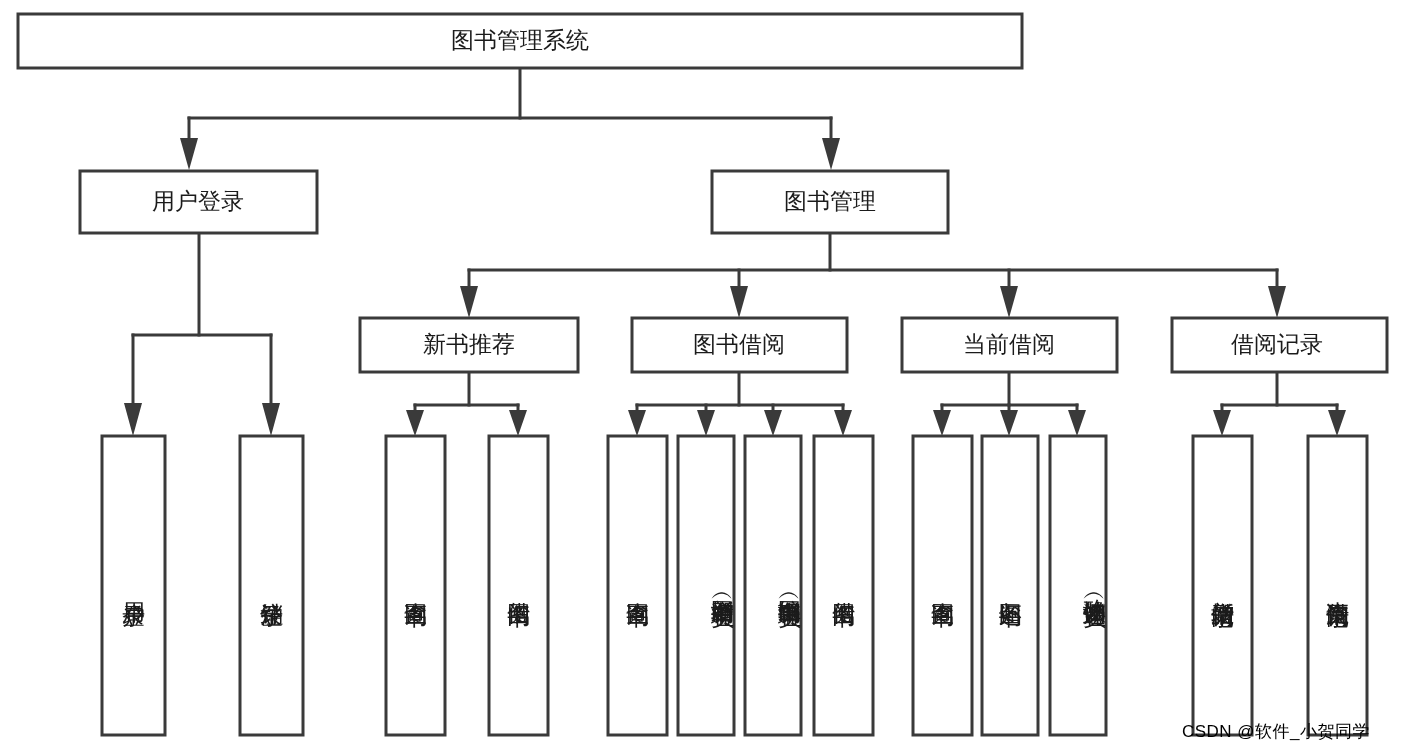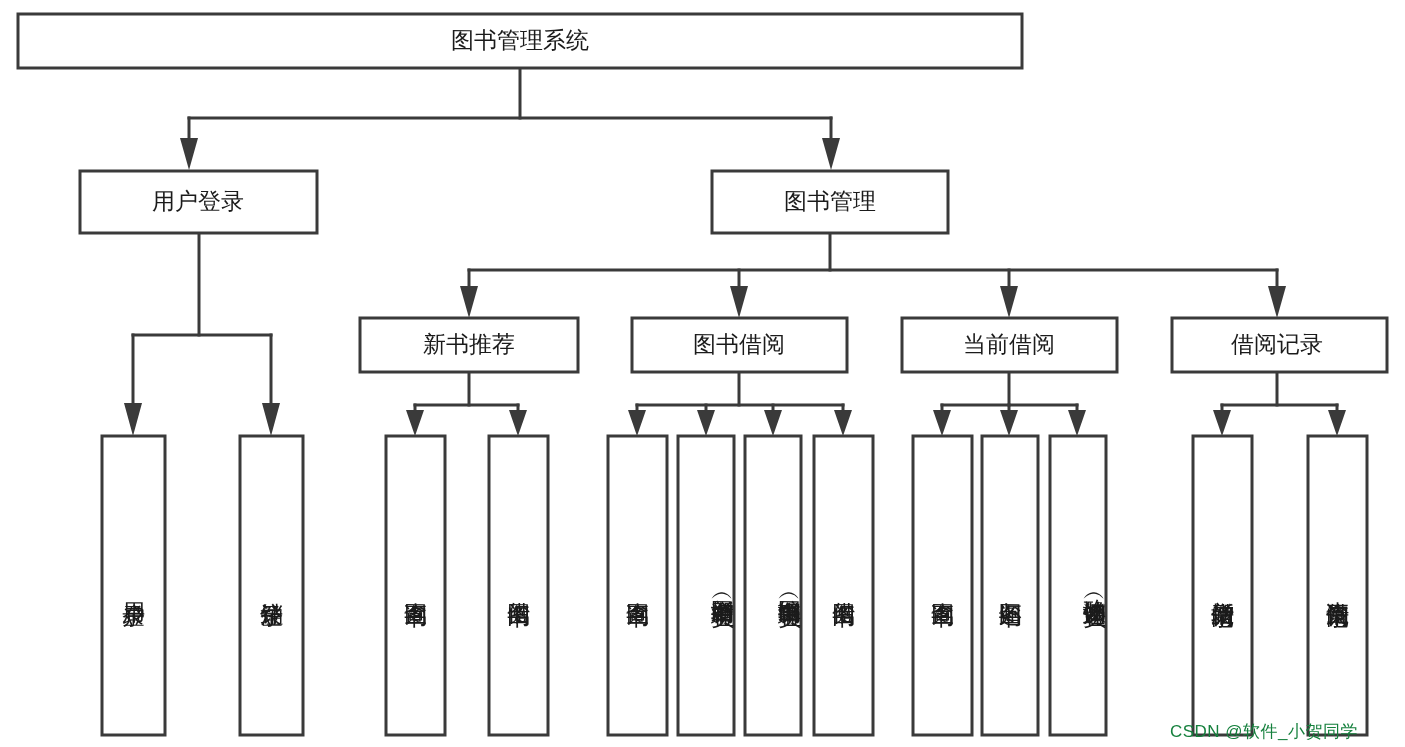--- a/index.html
+++ b/index.html
@@ -58,25 +58,25 @@
     color: #1b1b1b;
     letter-spacing: 1px;
     display: flex;
     align-items: center;
     justify-content: center;
     white-space: nowrap;
     user-select: none;
   }
   .watermark {
     position: absolute;
-    right: 16px;
+    right: 4px;
     bottom: 4px;
     font-family: "Liberation Sans", "DejaVu Sans", sans-serif;
     font-size: 17px;
-    color: #15803d;
+    color: #000000;
     letter-spacing: 0.5px;
     white-space: nowrap;
   }
 </style>
 </head>
 <body>
 
 <div id="diagram-root">
 
   <svg class="flow" viewBox="0 0 1405 747">

